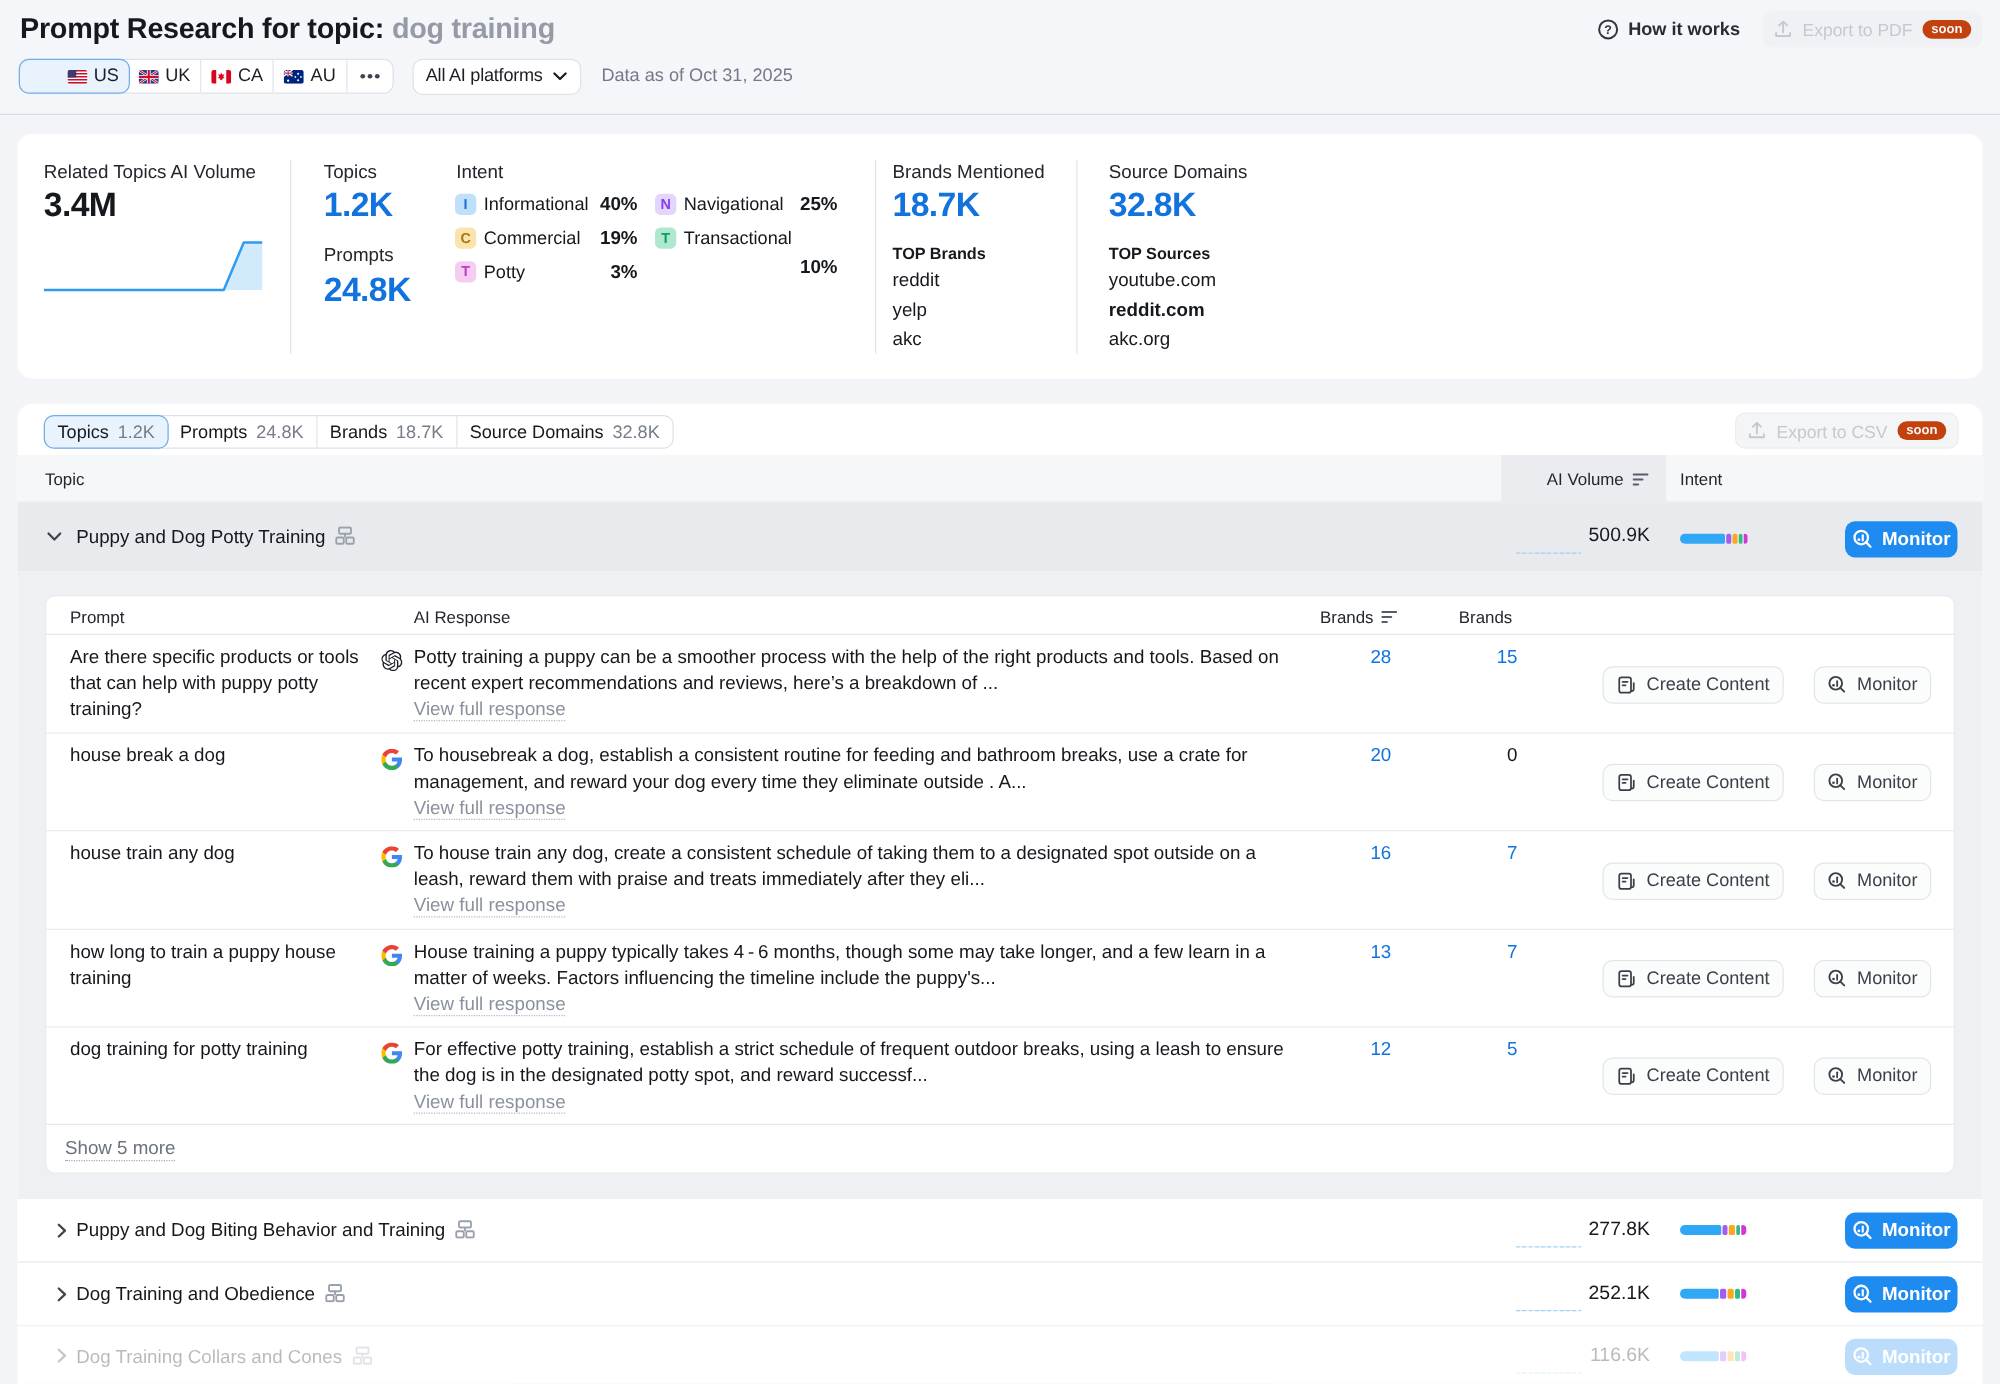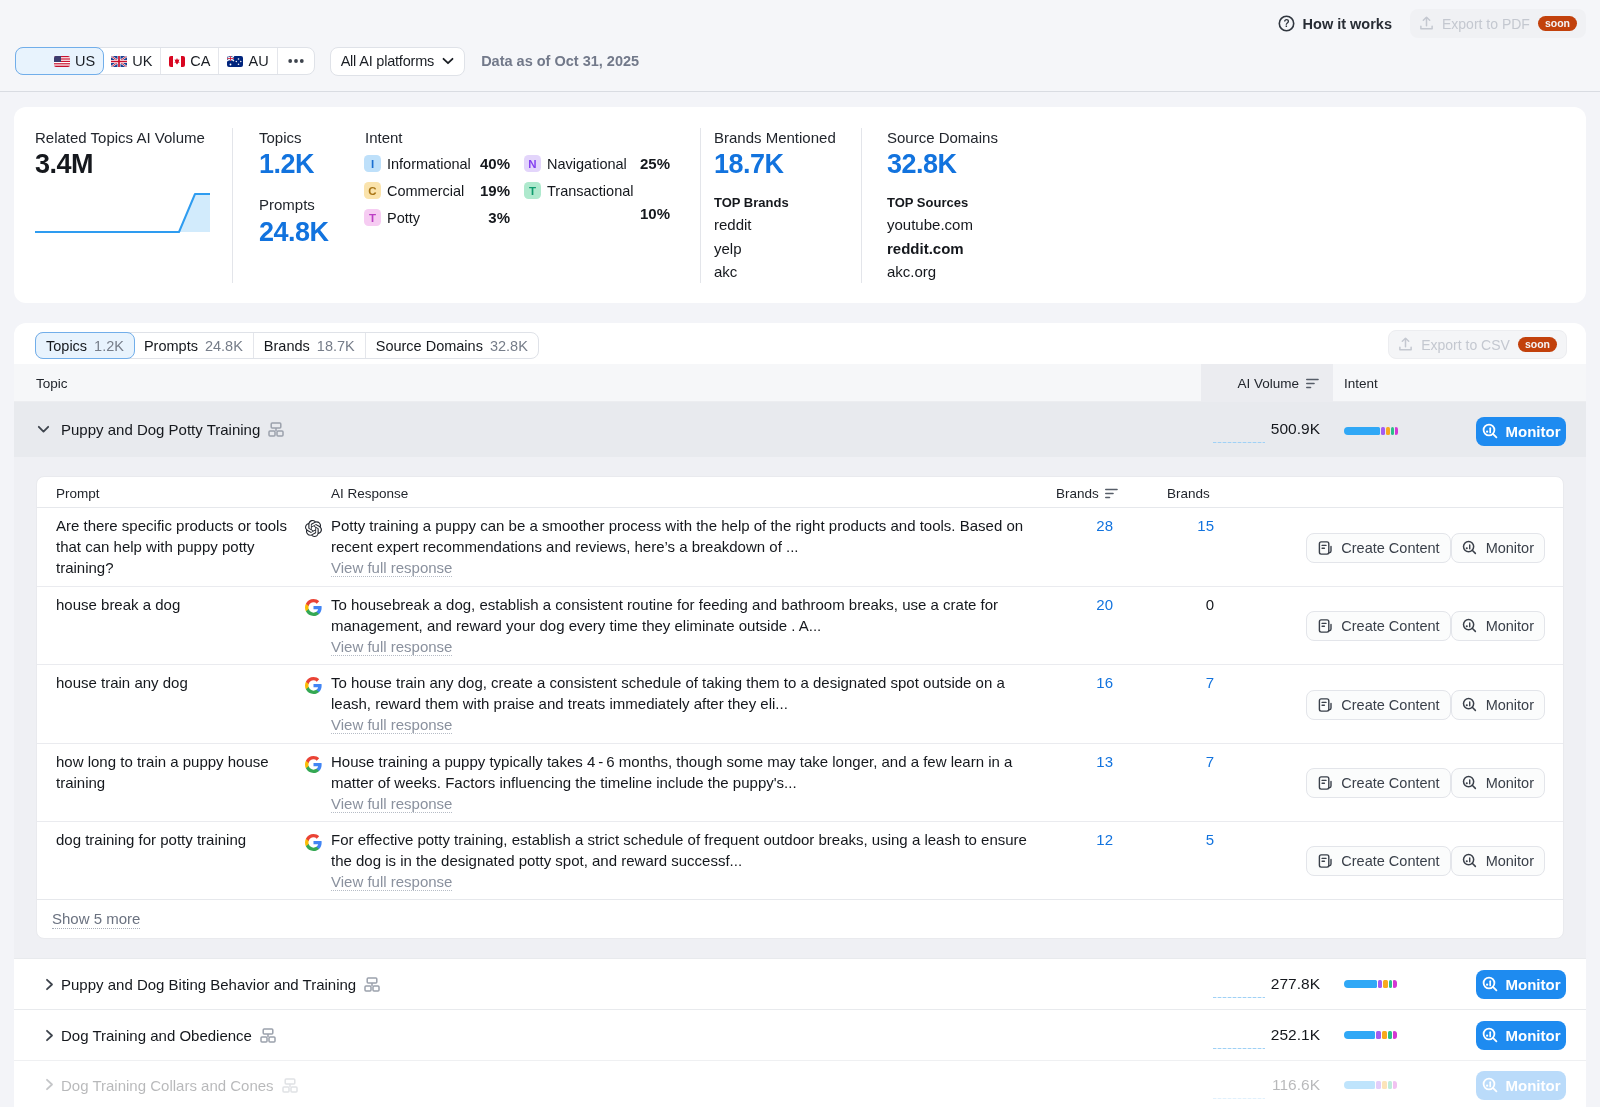--- a/index.html
+++ b/index.html
@@ -8,21 +8,21 @@
 .topbar { position:absolute; top:0; left:0; width:1600px; height:92px; background:#F5F6F9; border-bottom:1px solid #D9DCE2; }
 .title { position:absolute; left:16px; top:9px; font-size:23px; font-weight:bold; color:#15181D; letter-spacing:-0.2px; }
 .title .grey { color:#949BA7; }
 .controls { position:absolute; left:15px; top:47px; height:28px; display:flex; align-items:center; }
 .seg { display:flex; background:#fff; border:1px solid #DFE2E8; border-radius:8px; height:28px; }
 .seg .s { display:flex; align-items:center; gap:5px; padding:0 8px; font-size:14.5px; color:#1A1E24; border-right:1px solid #E4E6EB; position:relative; }
 .seg .s:last-child { border-right:none; }
 .seg .s.active { background:#E8F3FD; border:1px solid #71AEEA; border-radius:8px; margin:-1px; height:28px; z-index:2;padding-left:38px; }
 .flag { width:16px; height:11px; border-radius:2px; display:block; }
 .dd { display:flex; align-items:center; white-space:nowrap; gap:8px; background:#fff; border:1px solid #DFE2E8; border-radius:8px; height:29px; padding:0 10px; font-size:14.5px; letter-spacing:-0.2px; color:#1A1E24; margin-left:15px; }
-.dataas { margin-left:16px; font-size:14.5px; color:#72798a;font-weight:bold; }
+.dataas { margin-left:16px; font-size:14.5px; color:#72798a; }
 .topright { position:absolute; right:14px; top:9px; height:29px; display:flex; align-items:center; }
 .hiw { display:flex; align-items:center; gap:8px; font-size:14.5px; color:#282D35; font-weight:bold; margin-right:18px; }
 .btn-disabled { display:flex; align-items:center; gap:8px; background:#F0F1F4; border-radius:8px; height:29px; padding:0 9px; font-size:14px; color:#C4C8D0; }
 .soon { background:#c2410c; color:#F4F5F8; font-size:10.5px; font-weight:bold; border-radius:9px; padding:2.5px 7px; line-height:1; }
 
 .card1 { position:absolute; left:14px; top:107px; width:1572px; height:196px; background:#fff; border-radius:12px; }
 .card1 .vdiv { position:absolute; top:21px; height:155px; width:1px; background:#E3E5EA; }
 .lab { font-size:15px; color:#22262D; }
 .bignum { font-size:27px; font-weight:bold; color:#15181D; letter-spacing:-0.5px; }
 .bignum2 { font-size:27px; font-weight:bold; color:#1273DE; letter-spacing:-0.5px; }
@@ -62,28 +62,29 @@
 
 
 .ithead { position:absolute; left:0; top:0; width:100%; height:31px; border-bottom:1px solid #E6E8EC; font-size:13.5px; color:#22262D; }
 .irow2 { position:absolute; left:0; width:100%; border-bottom:1px solid #EAEBEF; font-size:15px; }
 .pcol { position:absolute; left:19px; top:6.5px; width:245px; line-height:21px; color:#15181D; }
 .acol { position:absolute; left:294px; top:6.5px; width:700px; line-height:21px; color:#15181D; }
 .aicon { position:absolute; left:268px; top:11.5px; width:17px; height:17px; }
 .vfr-row { line-height:16px; margin-top:3.5px; } .vfr { color:#8A919E; border-bottom:1px dotted #B6BCC6; display:inline-block; line-height:16px; }
 .bnum { position:absolute; top:6.5px; line-height:21px; left:976px; width:100px; text-align:right; color:#1273DE; }
 .snum { position:absolute; top:6.5px; line-height:21px; left:1077px; width:100px; text-align:right; color:#1273DE; }
-.rbtns { position:absolute; right:18px; display:flex; gap:0;justify-content:flex-end; }
+.rbtns { position:absolute; right:18px; display:flex; gap:24px;justify-content:flex-end; }
 .gbtn { display:flex; align-items:center; gap:8px; height:30px; padding:0 10px; background:#FBFCFC; border:1px solid #E3E5EA; border-radius:8px; font-size:14.5px; color:#3A404A; }
 .show5 { position:absolute; left:15px; bottom:11px; font-size:15px; color:#6B7280; }
 .show5 span { border-bottom:1px dotted #A8AEB9; padding-bottom:1px; }
 </style>
 </head>
 <body>
 <div class="topbar">
+  <div class="title">Prompt Research for topic: <span class="grey">dog training</span></div>
   <div class="controls">
     <div class="seg">
       <div class="s active"><svg class="flag" viewBox="0 0 16 11">
             <rect width="16" height="11" fill="#fff"></rect>
             <rect y="0" width="16" height="1.2" fill="#C8102E"></rect>
             <rect y="2.4" width="16" height="1.2" fill="#C8102E"></rect>
             <rect y="4.8" width="16" height="1.2" fill="#C8102E"></rect>
             <rect y="7.2" width="16" height="1.2" fill="#C8102E"></rect>
             <rect y="9.6" width="16" height="1.4" fill="#C8102E"></rect>
             <rect width="7" height="6" fill="#3C3B6E"></rect>

